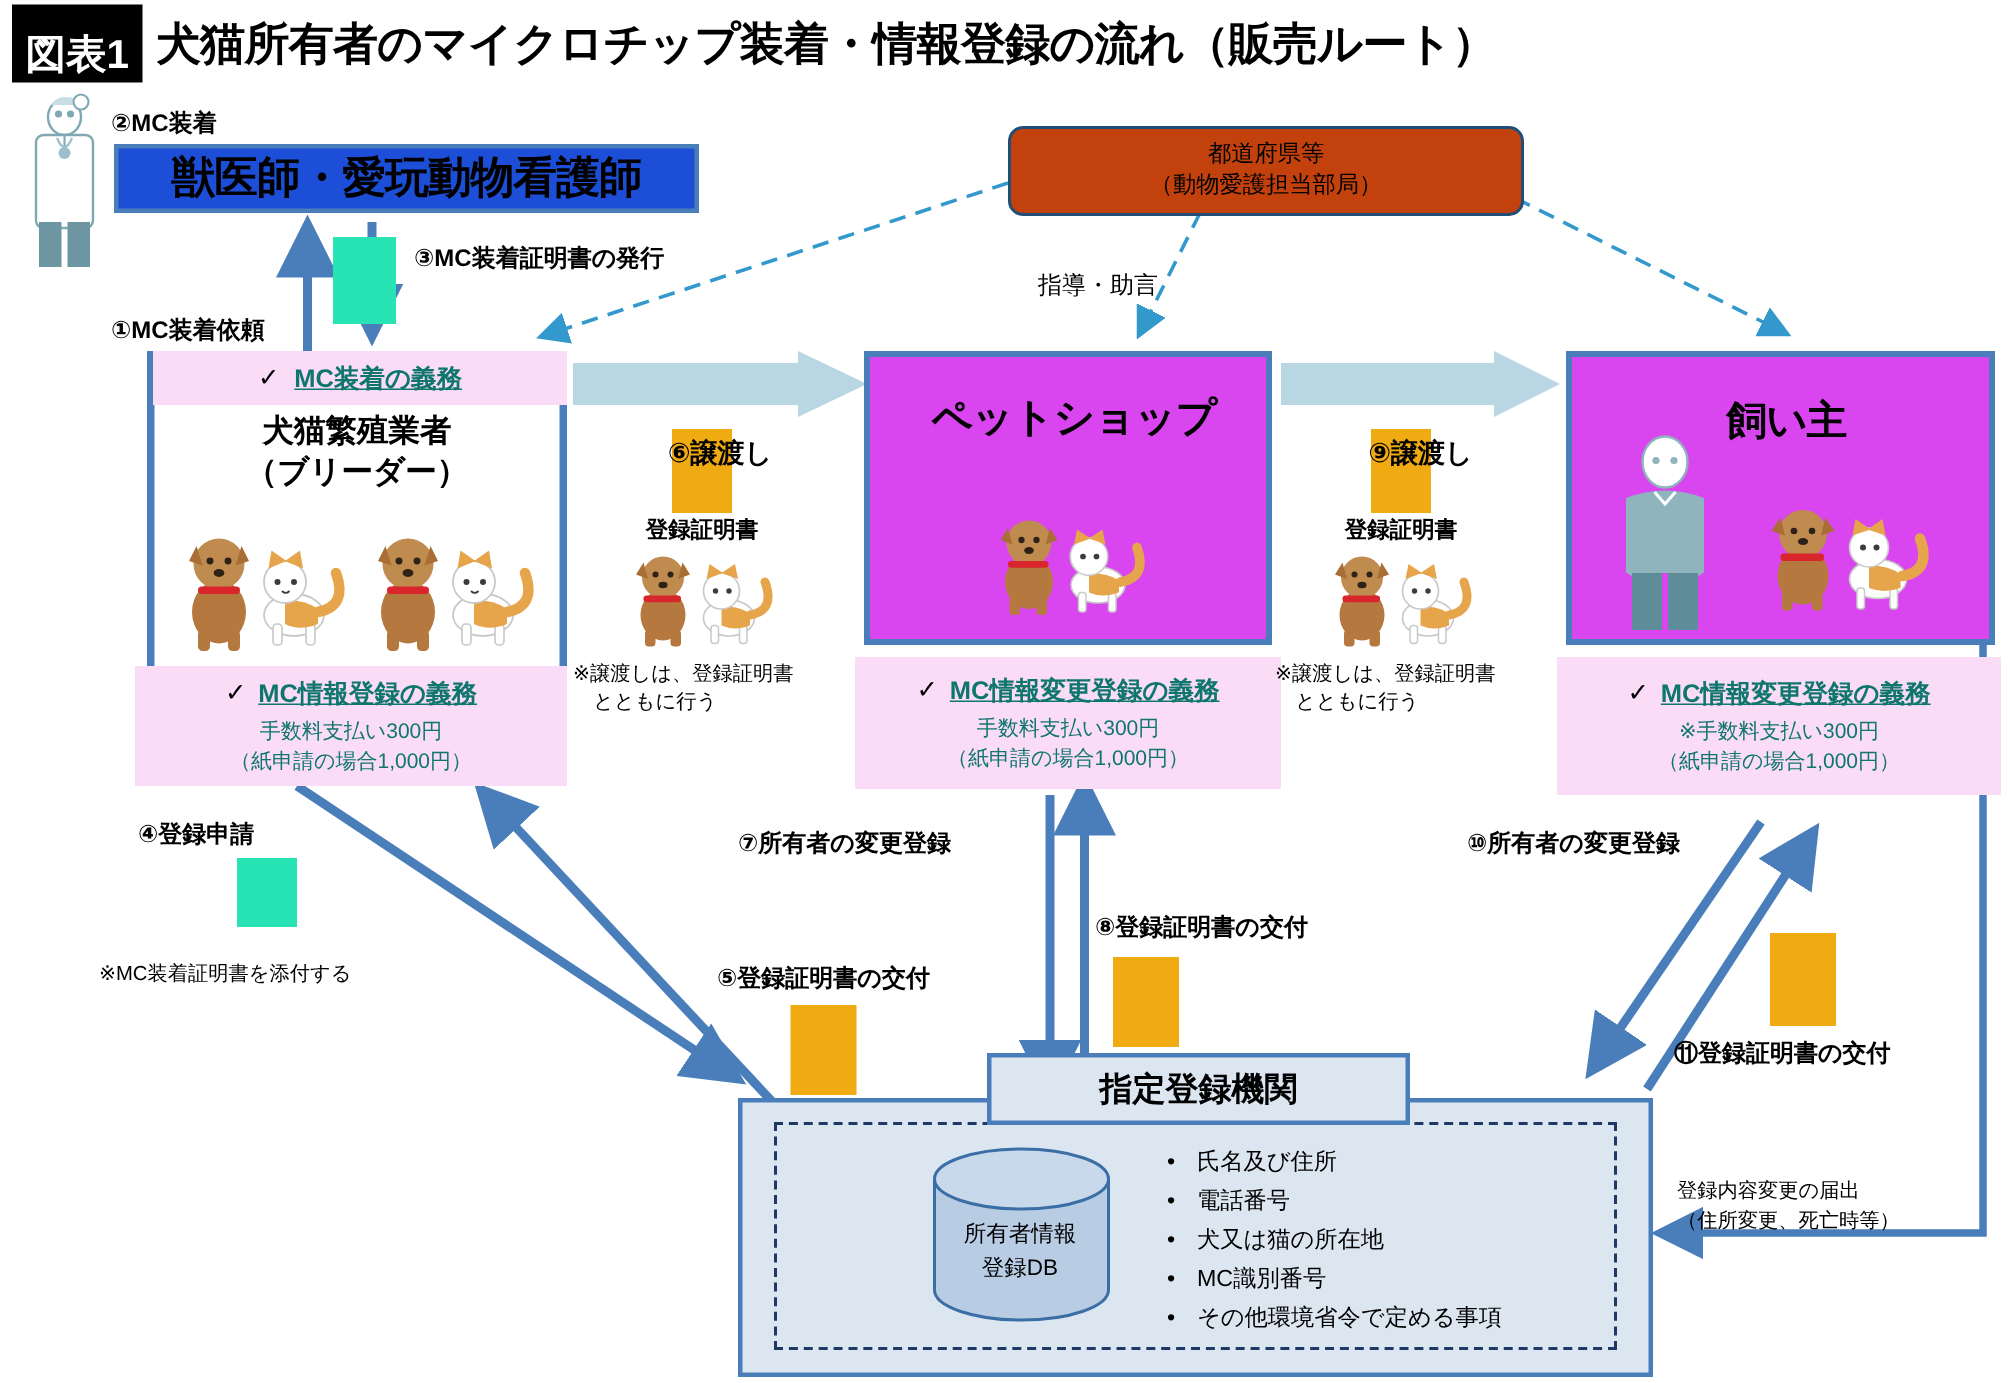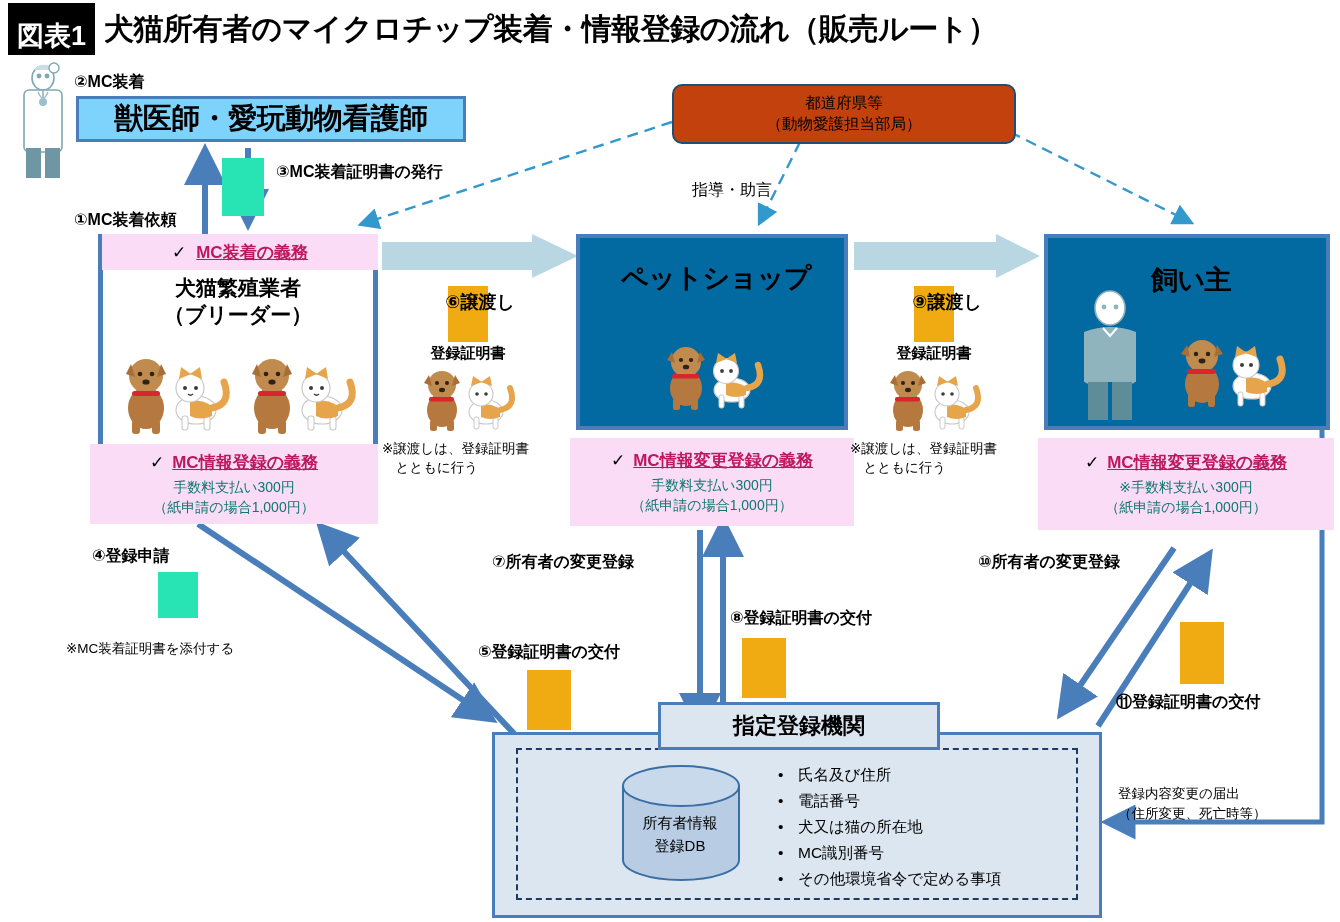--- a/index.html
+++ b/index.html
@@ -7,33 +7,33 @@
        font-family:"Liberation Sans","DejaVu Sans",sans-serif;color:#000;}
   .abs{position:absolute;}
 
   
   #title-row{left:8px;top:6px;width:1320px;height:46px;display:flex;align-items:center;}
   #title-badge{background:#000;color:#fff;font-weight:bold;font-size:27px;
                padding:19px 9px 4px 9px;line-height:1.05;letter-spacing:0px;}
   #title-text{font-size:30px;font-weight:bold;margin-left:9px;letter-spacing:-0.5px;}
 
   
-  .entity-box{border:4px solid #4A7EBB;background:#0369a1;box-sizing:border-box;}
+  .entity-box{border:4px solid #4A7EBB;background:#d946ef;box-sizing:border-box;}
   .pink{background:#FADCF7;}
-  .pink-title{color:#be185d;font-weight:bold;text-decoration:underline;}
+  .pink-title{color:#0f766e;font-weight:bold;text-decoration:underline;}
   .tick{color:#000;font-weight:bold;}
 
   
   #pref-box{left:672px;top:84px;width:340px;height:56px;border:2.5px solid #1F4E79;
             border-radius:10px;background:#c2410c;display:flex;flex-direction:column;
             align-items:center;justify-content:center;font-size:15.5px;line-height:1.35;}
 
   
   #vet-box{left:76px;top:96px;width:390px;height:46px;border:3px solid #4A7EBB;
-           background:#7dd3fc;display:flex;align-items:center;justify-content:center;}
+           background:#1d4ed8;display:flex;align-items:center;justify-content:center;}
   #vet-label{font-size:29px;font-weight:bold;letter-spacing:-0.5px;}
 
   
   #breeder-wrap{left:98px;top:234px;width:280px;height:290px;}
   #breeder-body{position:absolute;left:0;top:0;width:280px;height:290px;
                 border-left:5px solid #4A7EBB;border-right:5px solid #4A7EBB;
                 box-sizing:border-box;background:#fff;}
   #breeder-head{position:absolute;left:4px;top:0;width:276px;height:36px;background:#FADCF7;
                 display:flex;align-items:center;justify-content:center;gap:10px;font-size:17px;}
   #breeder-foot{position:absolute;left:-8px;top:210px;width:288px;height:80px;background:#FADCF7;

